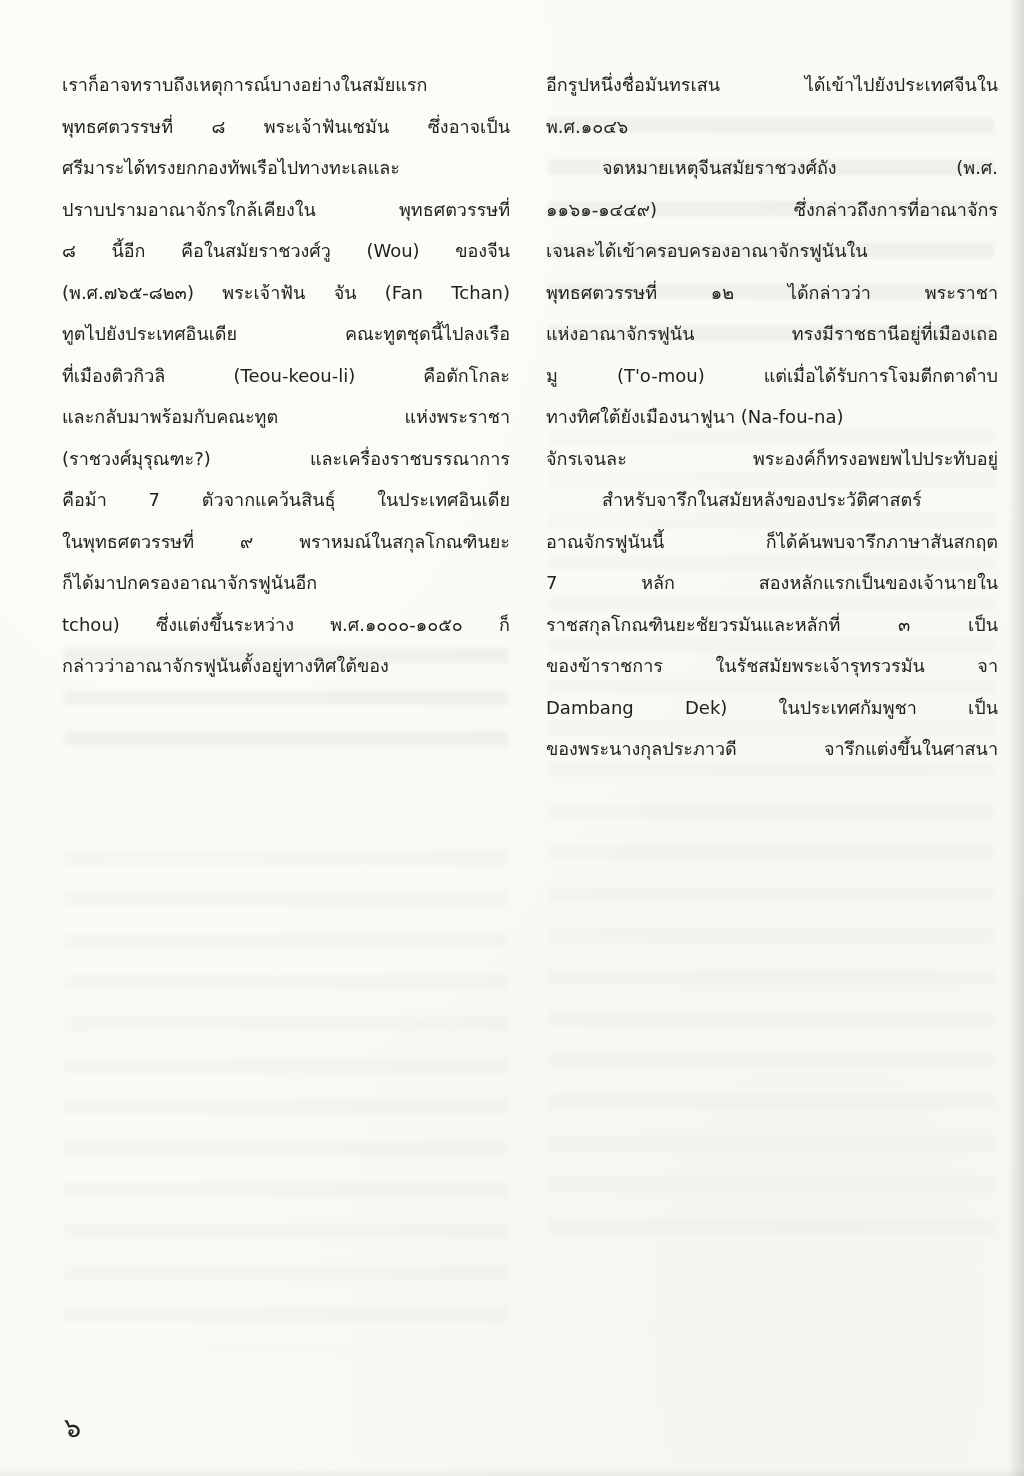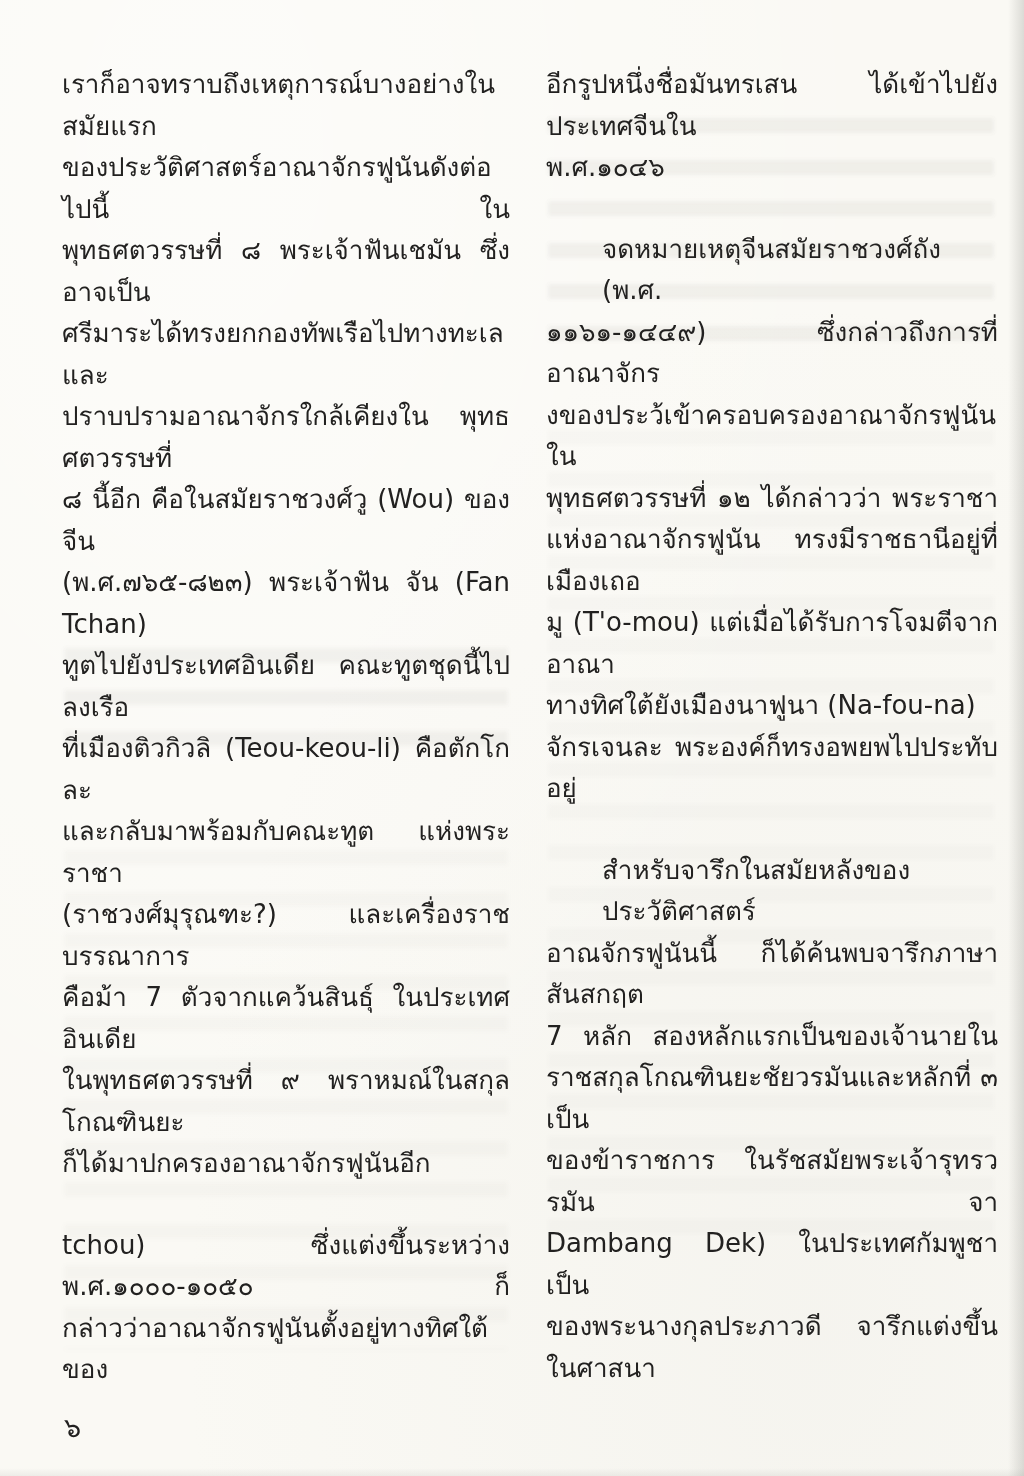--- a/index.html
+++ b/index.html
@@ -23,23 +23,23 @@
     background: linear-gradient(to right, rgba(0,0,0,0), rgba(110,110,105,0.22));
   }
   .scan-edge-bottom {
     position: absolute; left: 0; bottom: 0; width: 100%; height: 8px;
     background: linear-gradient(to bottom, rgba(0,0,0,0), rgba(120,120,115,0.10));
   }
   .column { position: absolute; top: 64px; }
   .col-left  { left: 62px;  width: 448px; }
   .col-right { left: 546px; width: 452px; }
   .paragraph { margin: 0; }
-  .paragraph + .paragraph { margin-top: 40px; }
+  .paragraph + .paragraph { }
   .line {
-    font-size: 26px;
+    font-size: 18px;
     line-height: 41.5px;
     text-align: justify;
     text-align-last: justify;
     letter-spacing: 0px;
   }
   .line.para-end { text-align-last: left; }
   .line.first-indent { padding-left: 56px; }
   .page-number {
     position: absolute; left: 64px; top: 1408px;
     font-size: 27px; line-height: 40px;
@@ -65,21 +65,20 @@
 <div class="paper-grain"></div>
 
 <div class="ghost g1"></div>
 <div class="ghost g2"></div>
 <div class="ghost g3"></div>
 <div class="ghost g4"></div>
 
 <div class="column col-left">
     <div class="paragraph">
       <div class="line">เราก็อาจทราบถึงเหตุการณ์บางอย่างในสมัยแรก</div>
-      <div class="line">ของประวัติศาสตร์อาณาจักรฟูนันดังต่อไปนี้ ใน</div>
       <div class="line">พุทธศตวรรษที่ ๘ พระเจ้าฟันเชมัน ซึ่งอาจเป็น</div>
       <div class="line">ศรีมาระได้ทรงยกกองทัพเรือไปทางทะเลและ</div>
       <div class="line">ปราบปรามอาณาจักรใกล้เคียงใน พุทธศตวรรษที่</div>
       <div class="line">๘ นี้อีก คือในสมัยราชวงศ์วู (Wou) ของจีน</div>
       <div class="line">(พ.ศ.๗๖๕-๘๒๓) พระเจ้าฟัน จัน (Fan Tchan)</div>
       <div class="line">ทูตไปยังประเทศอินเดีย คณะทูตชุดนี้ไปลงเรือ</div>
       <div class="line">ที่เมืองติวกิวลิ (Teou-keou-li) คือตักโกละ</div>
       <div class="line">และกลับมาพร้อมกับคณะทูต แห่งพระราชา</div>
       <div class="line">(ราชวงศ์มุรุณฑะ?) และเครื่องราชบรรณาการ</div>
       <div class="line">คือม้า 7 ตัวจากแคว้นสินธุ์ ในประเทศอินเดีย</div>
@@ -93,24 +92,24 @@
   </div>
 
 <div class="column col-right">
     <div class="paragraph">
       <div class="line">อีกรูปหนึ่งชื่อมันทรเสน ได้เข้าไปยังประเทศจีนใน</div>
       <div class="line para-end">พ.ศ.๑๐๔๖</div>
     </div>
     <div class="paragraph">
       <div class="line first-indent">จดหมายเหตุจีนสมัยราชวงศ์ถัง (พ.ศ.</div>
       <div class="line">๑๑๖๑-๑๔๔๙) ซึ่งกล่าวถึงการที่อาณาจักร</div>
-      <div class="line">งของประว้เข้าครอบครองอาณาจักรฟูนันใน</div>
+      <div class="line">เจนละได้เข้าครอบครองอาณาจักรฟูนันใน</div>
       <div class="line">พุทธศตวรรษที่ ๑๒ ได้กล่าวว่า พระราชา</div>
       <div class="line">แห่งอาณาจักรฟูนัน ทรงมีราชธานีอยู่ที่เมืองเถอ</div>
-      <div class="line">มู (T'o-mou) แต่เมื่อได้รับการโจมตีจากอาณา</div>
+      <div class="line">มู (T'o-mou) แต่เมื่อได้รับการโจมตีกตาดำบ</div>
       <div class="line para-end">ทางทิศใต้ยังเมืองนาฟูนา (Na-fou-na)</div>
       <div class="line">จักรเจนละ พระองค์ก็ทรงอพยพไปประทับอยู่</div>
     </div>
     <div class="paragraph">
       <div class="line first-indent">สำหรับจารึกในสมัยหลังของประวัติศาสตร์</div>
       <div class="line">อาณจักรฟูนันนี้ ก็ได้ค้นพบจารึกภาษาสันสกฤต</div>
       <div class="line">7 หลัก สองหลักแรกเป็นของเจ้านายใน</div>
       <div class="line">ราชสกุลโกณฑินยะชัยวรมันและหลักที่ ๓ เป็น</div>
       <div class="line">ของข้าราชการ ในรัชสมัยพระเจ้ารุทรวรมัน จา</div>
       <div class="line">Dambang Dek) ในประเทศกัมพูชา เป็น</div>

